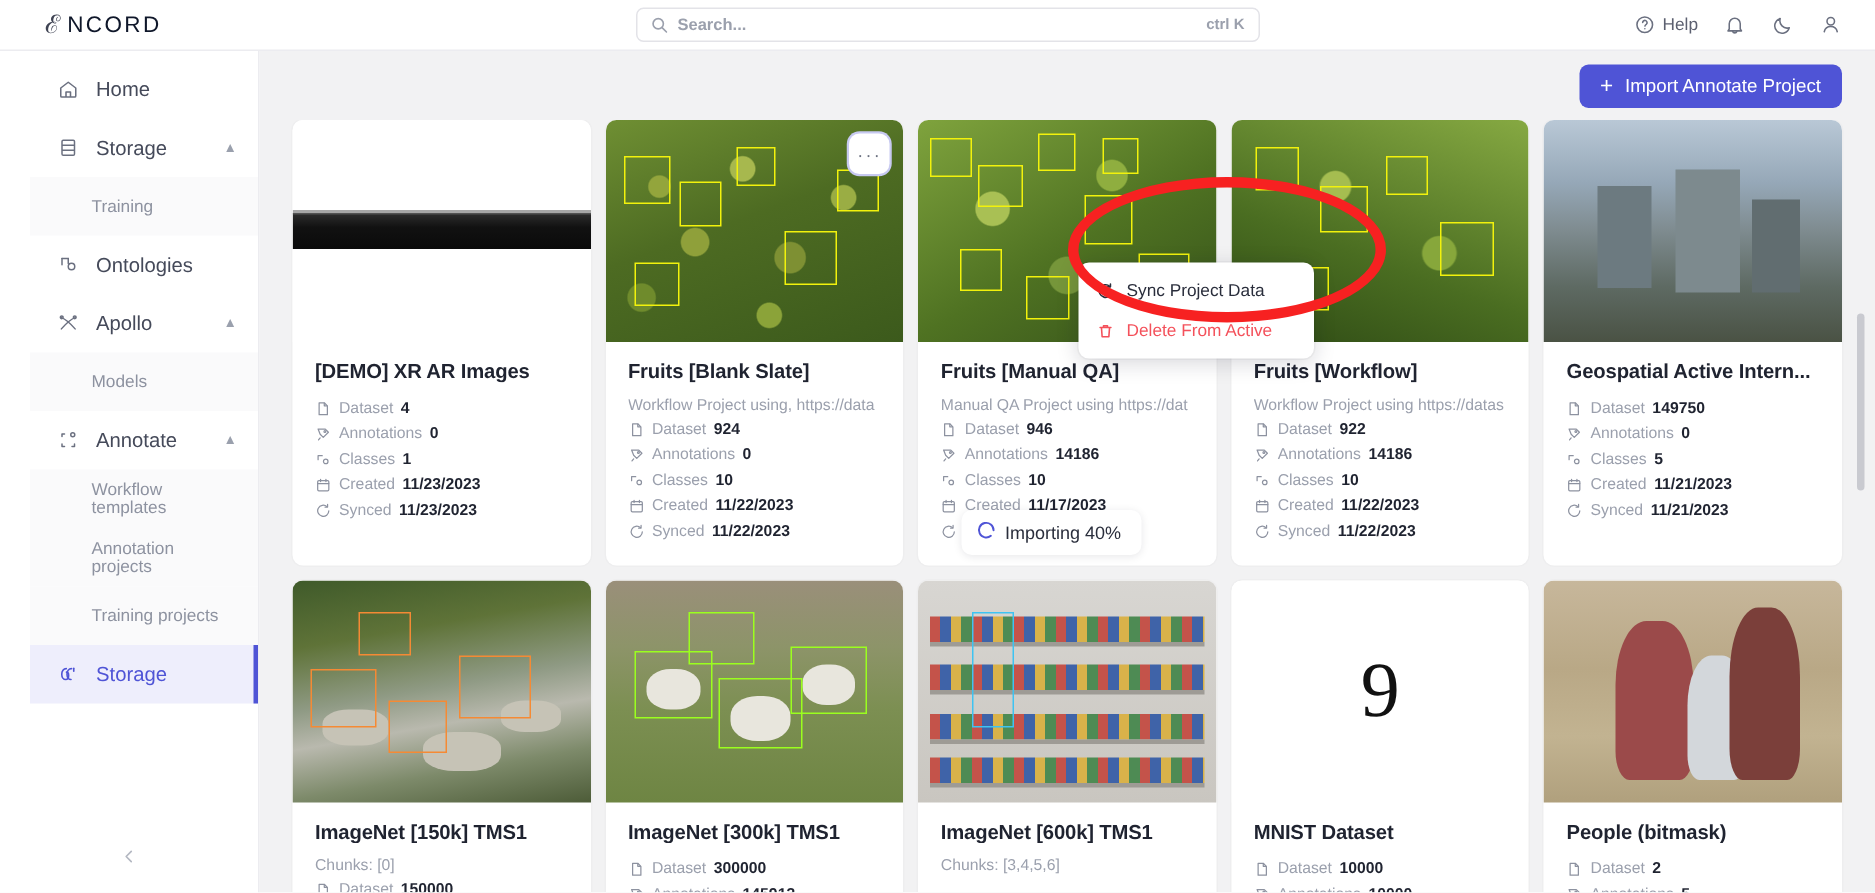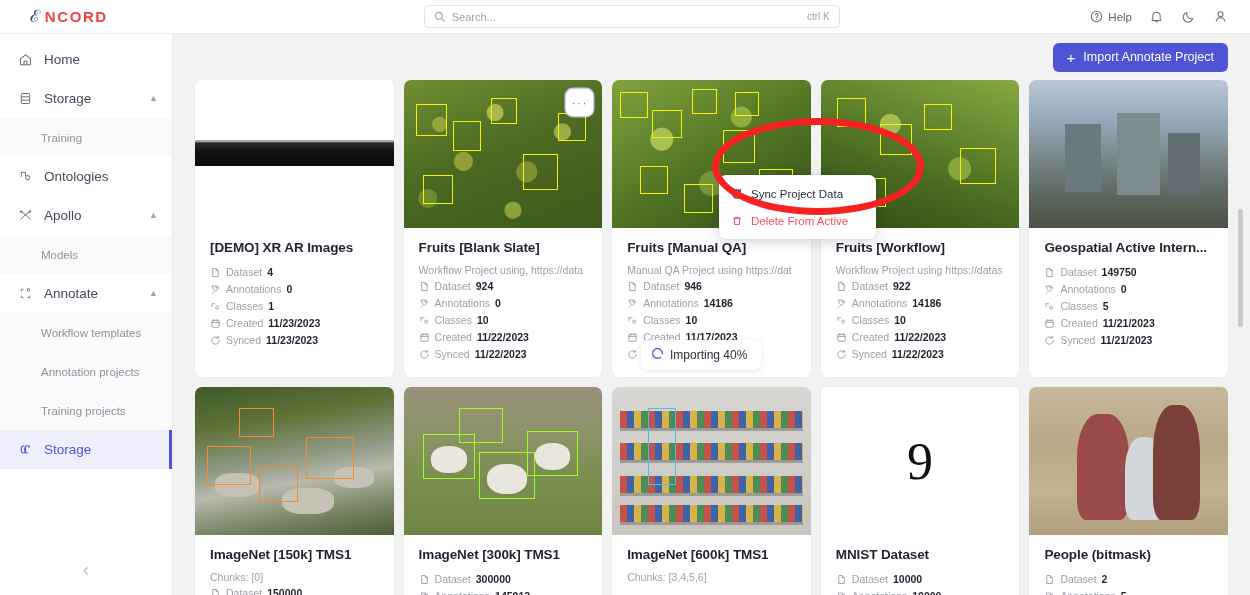--- a/index.html
+++ b/index.html
@@ -19,24 +19,24 @@
     background: #ffffff;
     border-bottom: 1px solid #ececf0;
     position: relative; z-index: 30;
   }
   .brand {
     width: 173px; display: flex; align-items: center; gap: 4px;
     padding-left: 30px;
   }
   .brand-mark { font-size: 17px; color: #3f4353; line-height: 1; letter-spacing: .5px; }
   .brand-text {
-    font-size: 15px; letter-spacing: 1.6px; color: #ef4444;
-    font-weight: 700;
-  }
-  .search-wrap { flex: 1; display: flex; justify-content: center; }
+    font-size: 15px; letter-spacing: 1.6px; color: #0f172a;
+    font-weight: 400;
+  }
+  .search-wrap { flex: 1; display: flex; justify-content: center; font-weight: bold; }
   .search-box {
     width: 416px; height: 23px;
     border: 1px solid #e3e3e8; border-radius: 5px;
     display: flex; align-items: center; gap: 7px;
     padding: 0 9px; background: #fff;
   }
   .search-box .ph { flex: 1; font-size: 11px; color: #9ba0ad; }
   .search-box .kbd { font-size: 10px; color: #9ba0ad; text-align: right; }
   .topright { display: flex; align-items: center; gap: 17px; padding-right: 22px; }
   .help { display: flex; align-items: center; gap: 5px; font-size: 11.5px; color: #5c6070; }
@@ -46,21 +46,21 @@
   .body { flex: 1; display: flex; min-height: 0; }
 
   
   .sidebar {
     width: 173px; min-width: 173px;
     background: #fff;
     border-right: 1px solid #ececf0;
     display: flex; flex-direction: column;
     position: relative;
   }
-  .nav { padding-top: 6px; flex: 1; }
+  .nav { padding-top: 6px; flex: 1; padding-left: 20px; }
   .nav-item {
     height: 39px; display: flex; align-items: center;
     padding: 0 14px 0 18px; gap: 11px;
     font-size: 13.5px; color: #454a5a; cursor: pointer;
     position: relative;
   }
   .nav-item .lbl { flex: 1; }
   .nav-item.sub {
     height: 39px; font-size: 11.5px; color: #8d92a0;
     padding-left: 41px; background: #fafafb;

